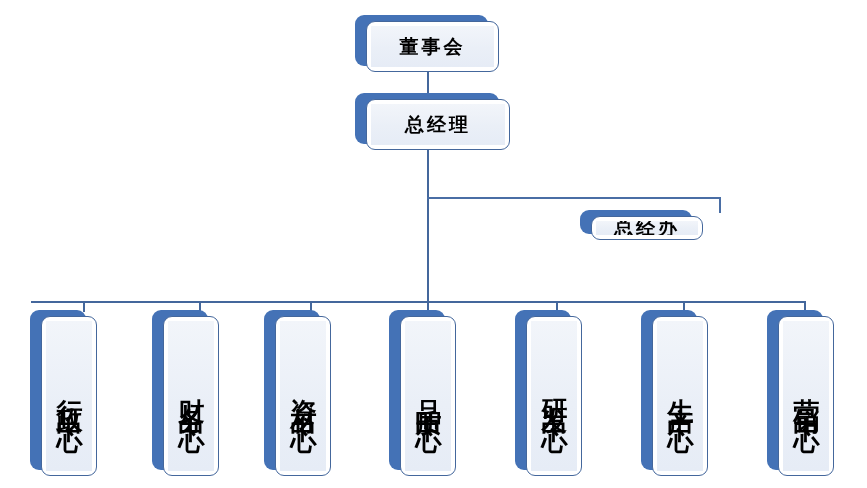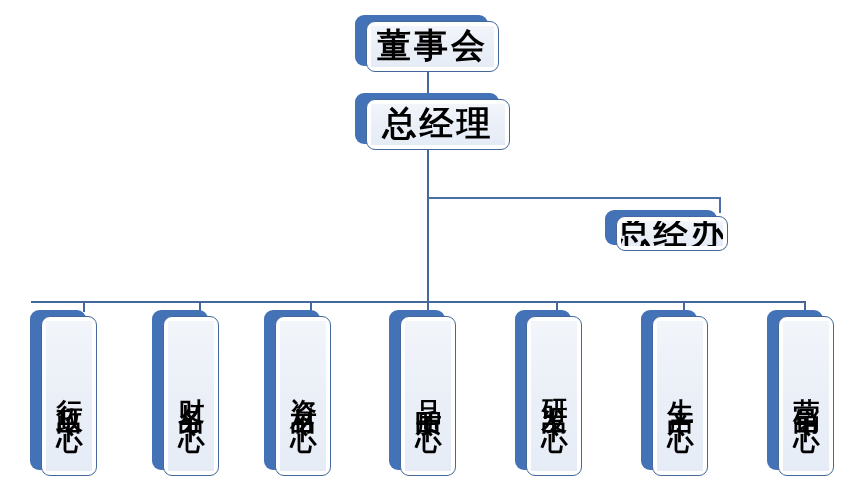--- a/index.html
+++ b/index.html
@@ -67,21 +67,21 @@
     color: #000000;
     font-weight: bold;
     line-height: 1.02;
     letter-spacing: 1px;
     white-space: nowrap;
     text-align: center;
   }
 
   
   .node.horiz .label {
-    font-size: 34px;
+    font-size: 19px;
     letter-spacing: 3px;
   }
 
   
   .node.vert .inner {
     align-items: center;
   }
   .node.vert .label {
     writing-mode: vertical-rl;
     text-orientation: upright;
@@ -124,21 +124,21 @@
 
   <div class="node horiz" style="left:355px; top:93px; width:133px; height:51px;padding-left:11px;">
     <div class="shadow"></div>
     <div class="face">
       <div class="inner">
         <span class="label">总经理</span>
       </div>
     </div>
   </div>
 
-  <div class="node horiz" style="left:605px; top:210px; width:112px; height:35px;">
+  <div class="node horiz" style="left:580px; top:210px; width:112px; height:24px;">
     <div class="shadow"></div>
     <div class="face">
       <div class="inner">
         <span class="label">总经办</span>
       </div>
     </div>
   </div>
 
   <div class="node vert" style="left:30px; top:310px; width:56px; height:160px;">
     <div class="shadow"></div>

